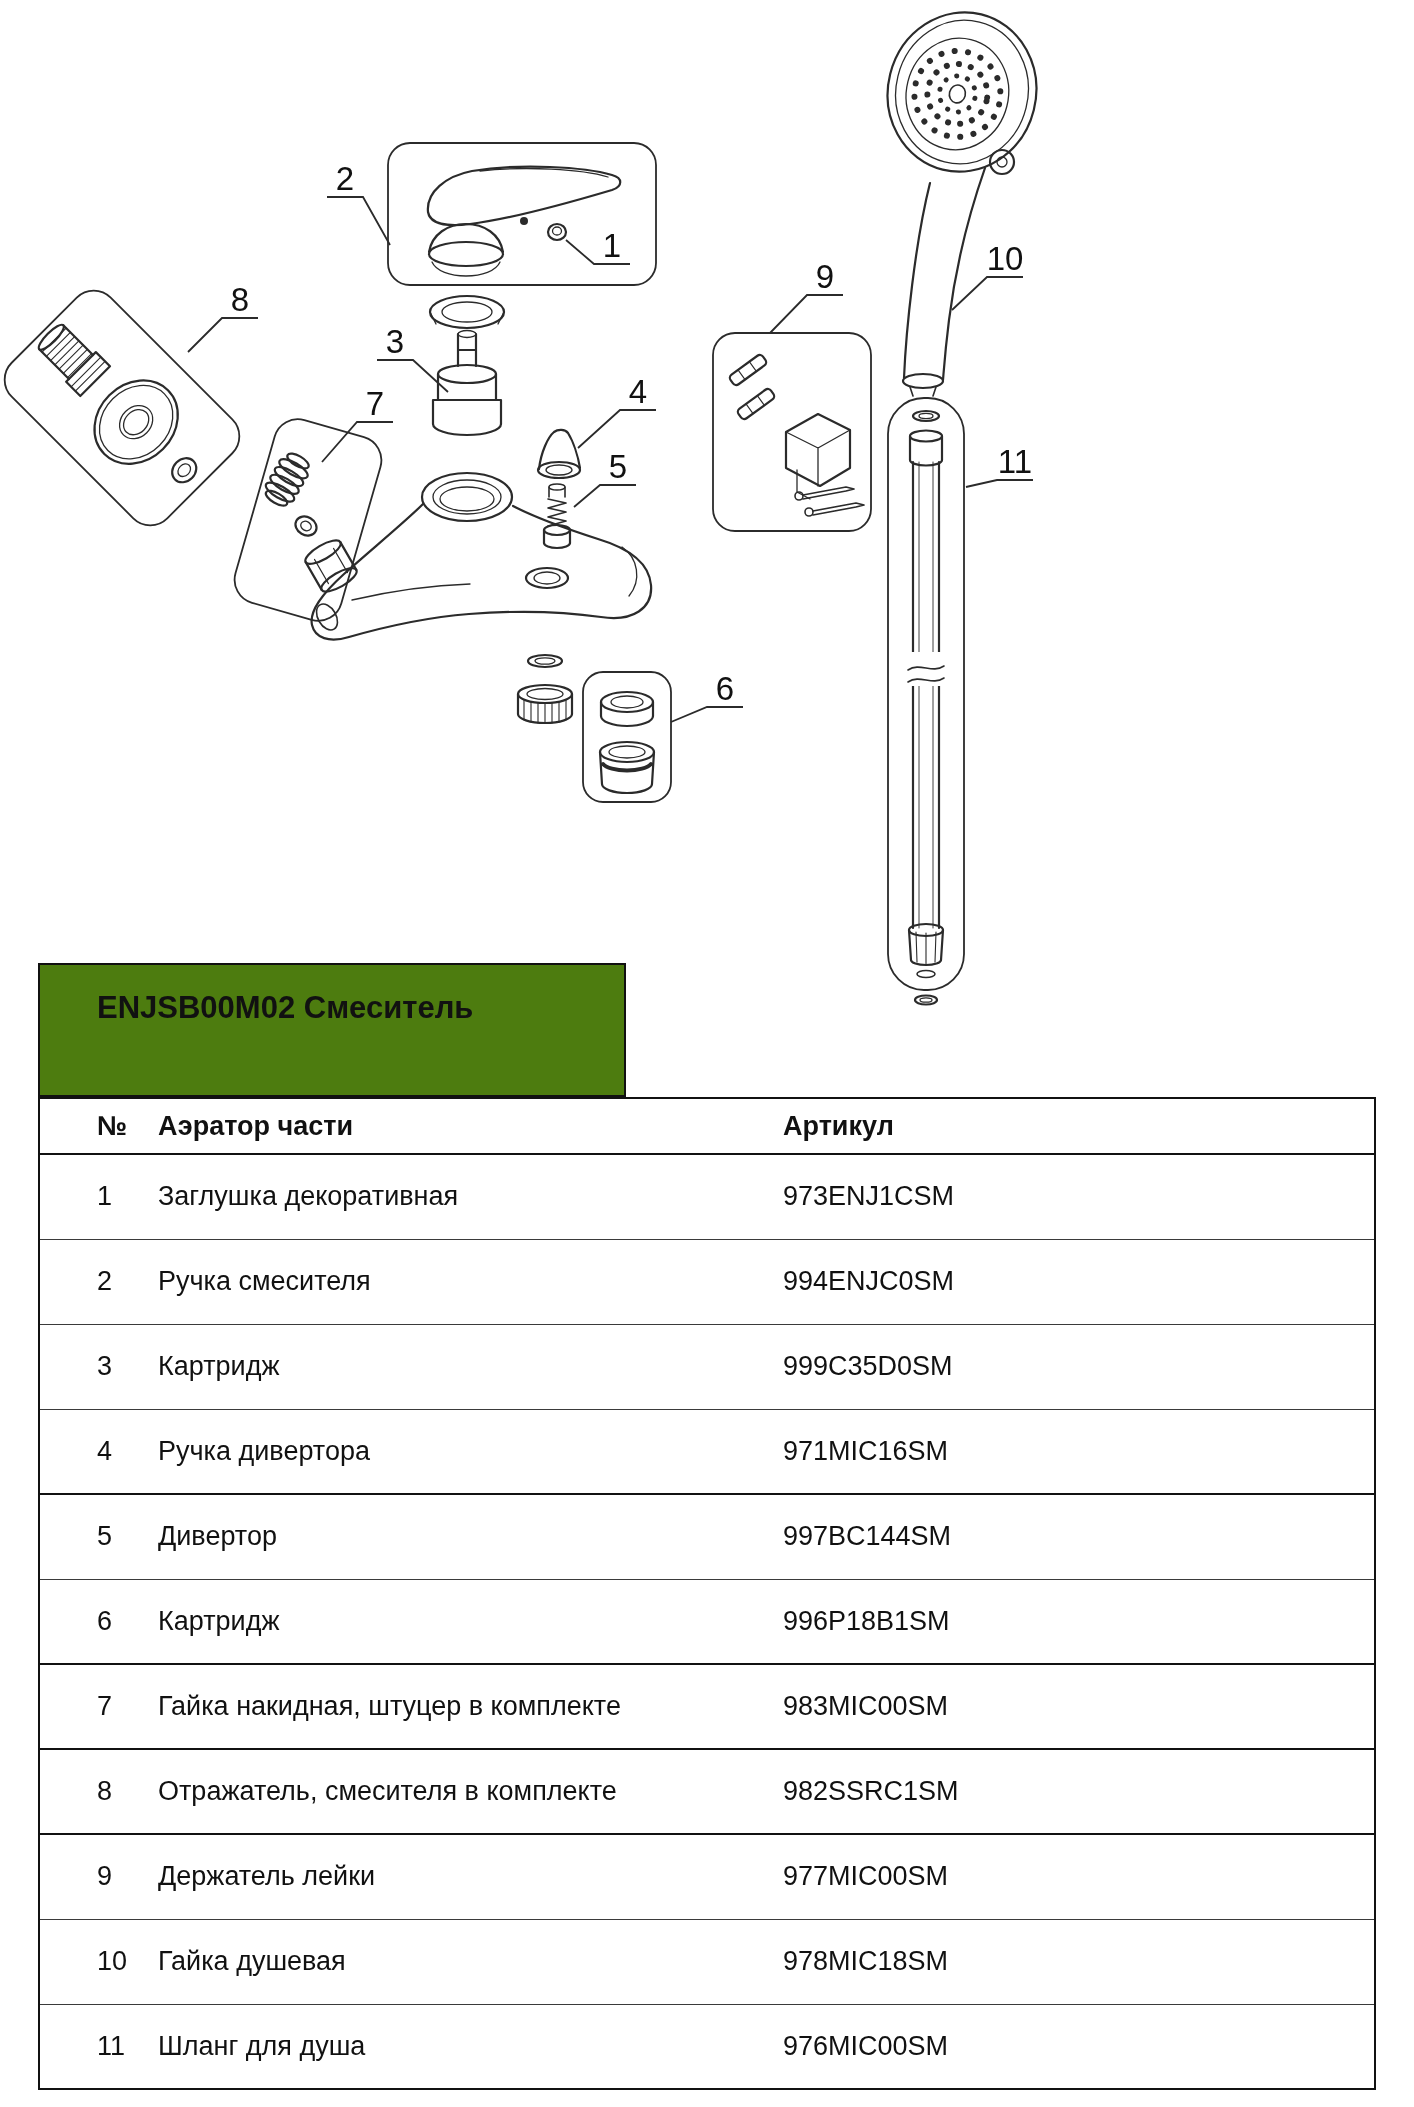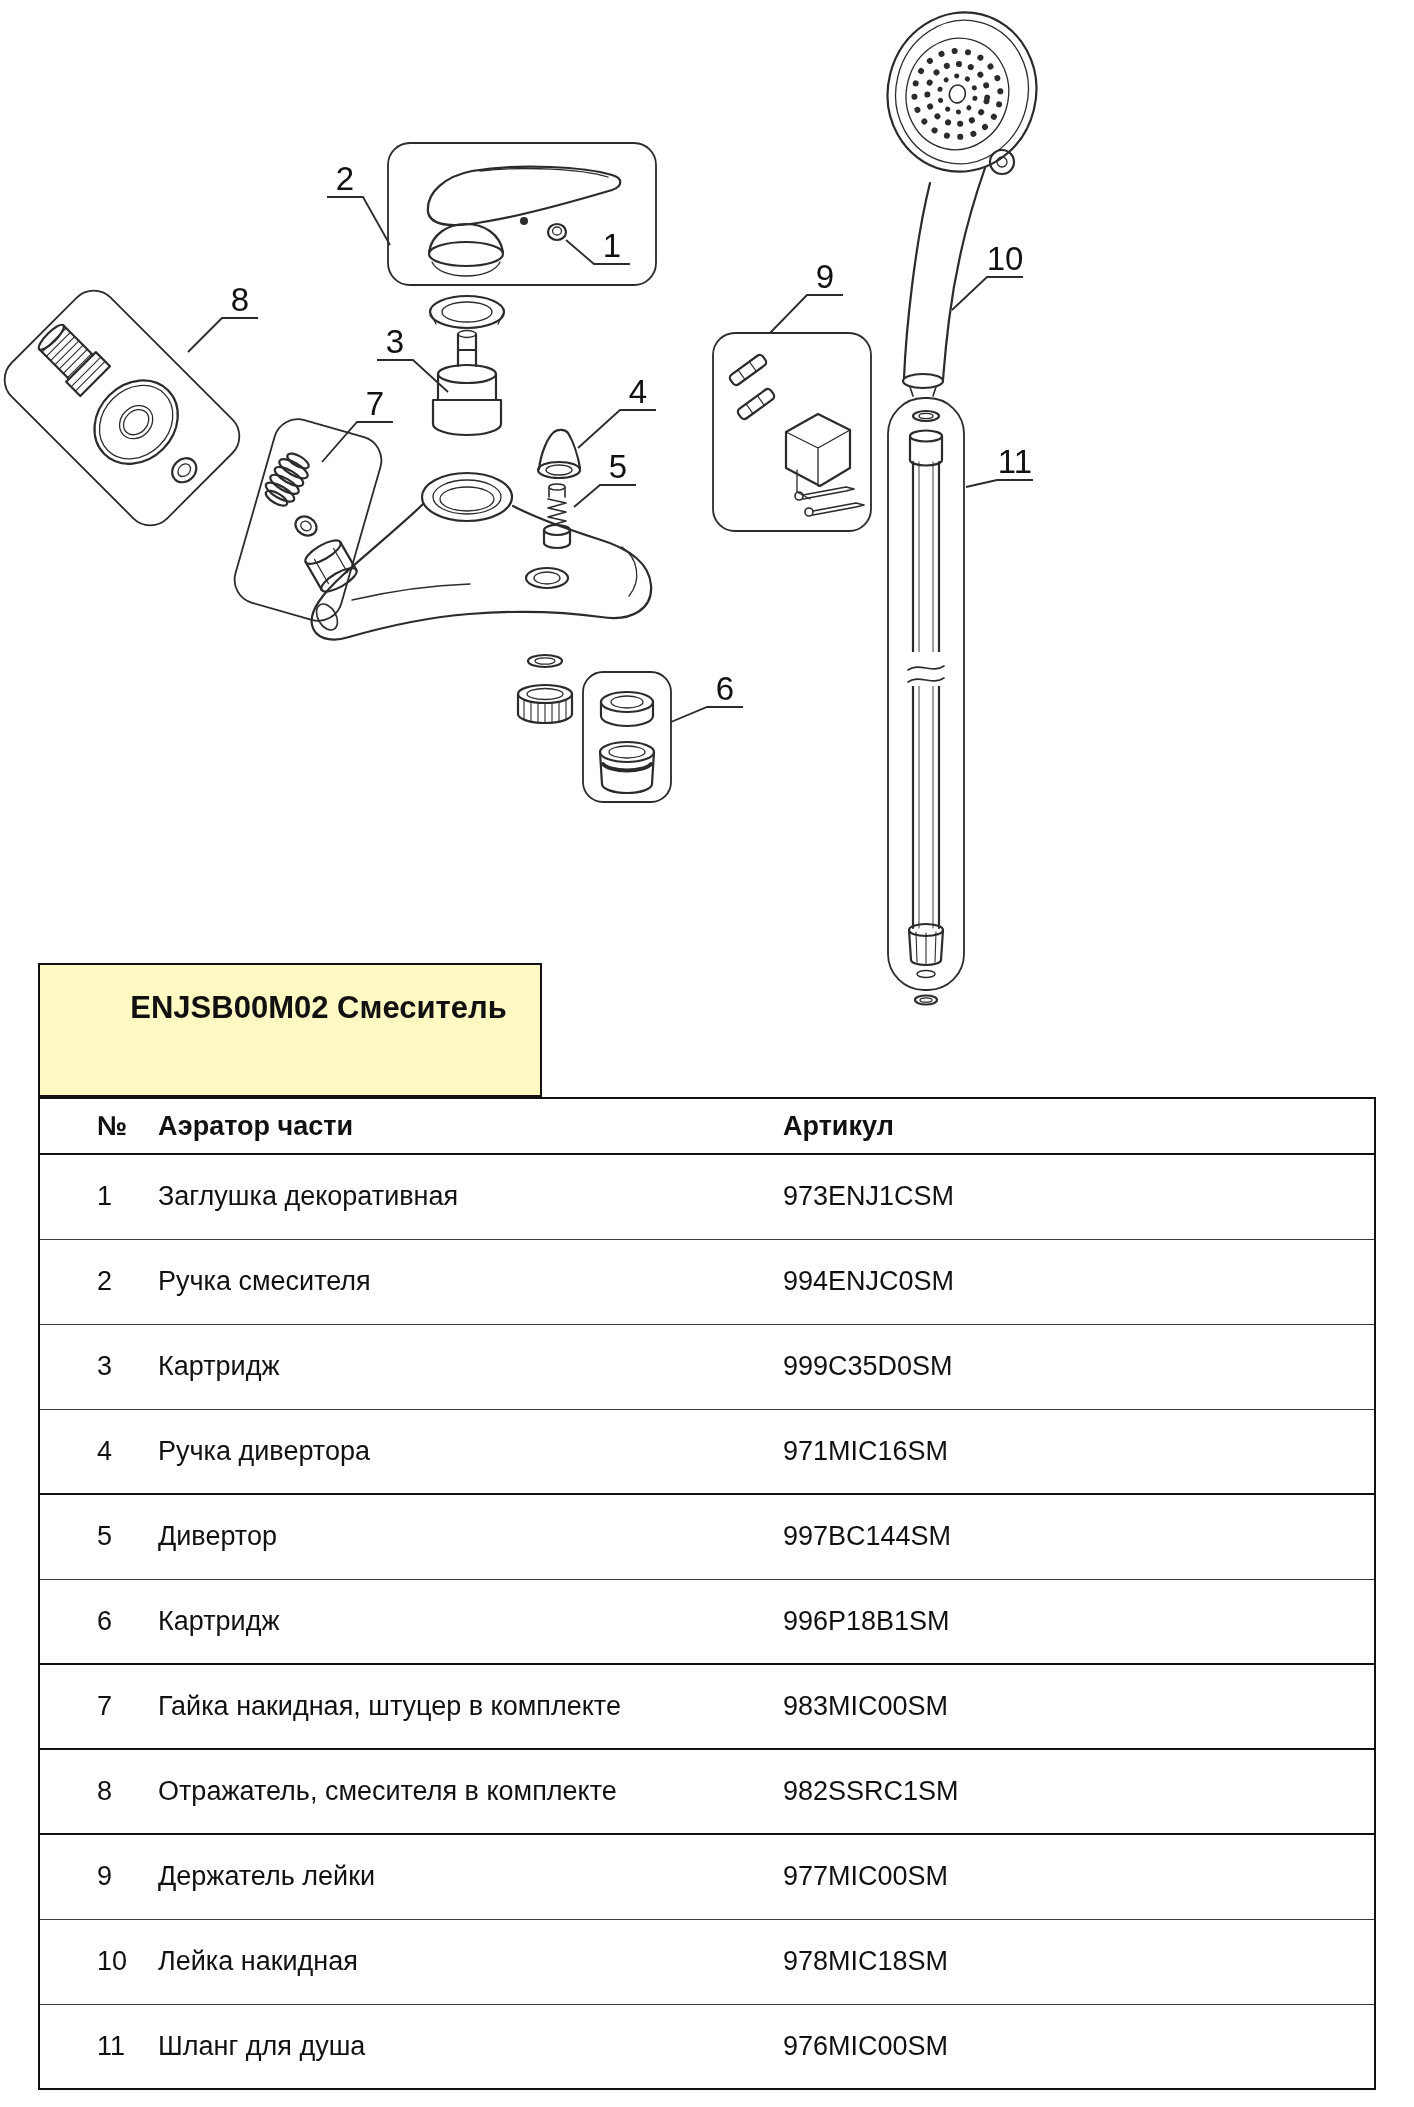--- a/index.html
+++ b/index.html
@@ -5,22 +5,22 @@
   * { margin:0; padding:0; box-sizing:border-box; }
   html,body { background:#ffffff; }
   body { font-family:"Liberation Sans", sans-serif; color:#111111; }
   .page { position:relative; width:1414px; height:2107px; background:#ffffff; overflow:hidden; }
   .diagram-svg { position:absolute; top:0; left:0; }
   .diagram-svg text { font-family:"Liberation Sans", sans-serif; font-size:33px; fill:#111; }
   .cbox { stroke-width:1.8; fill:none; }
   .leader { fill:none; stroke:#2b2b2b; stroke-width:1.8; }
 
   .title-box {
-    position:absolute; left:38px; top:963px; width:504px; height:134px;
-    border:2px solid #111; background:#fef9c3; padding:22px 0 0 57px;text-align:center;
+    position:absolute; left:38px; top:963px; width:588px; height:134px;
+    border:2px solid #111; background:#4d7c0f; padding:22px 0 0 57px;
   }
   .title-line { font-size:31px; font-weight:bold; line-height:1.38; }
 
   .parts-table {
     position:absolute; left:38px; top:1097px; width:1338px;
     border:2px solid #111; border-collapse:collapse; background:#fff;
     table-layout:fixed;
   }
   .parts-table th, .parts-table td {
     text-align:left; font-size:27px; vertical-align:middle;
@@ -318,21 +318,21 @@
         <td>Отражатель, смесителя в комплекте</td>
         <td>982SSRC1SM</td>
       </tr>
       <tr>
         <td>9</td>
         <td>Держатель лейки</td>
         <td>977MIC00SM</td>
       </tr>
       <tr>
         <td>10</td>
-        <td>Лейка накидная</td>
+        <td>Гайка душевая</td>
         <td>978MIC18SM</td>
       </tr>
       <tr>
         <td>11</td>
         <td>Шланг для душа</td>
         <td>976MIC00SM</td>
       </tr>
     </tbody>
   </table>
 

